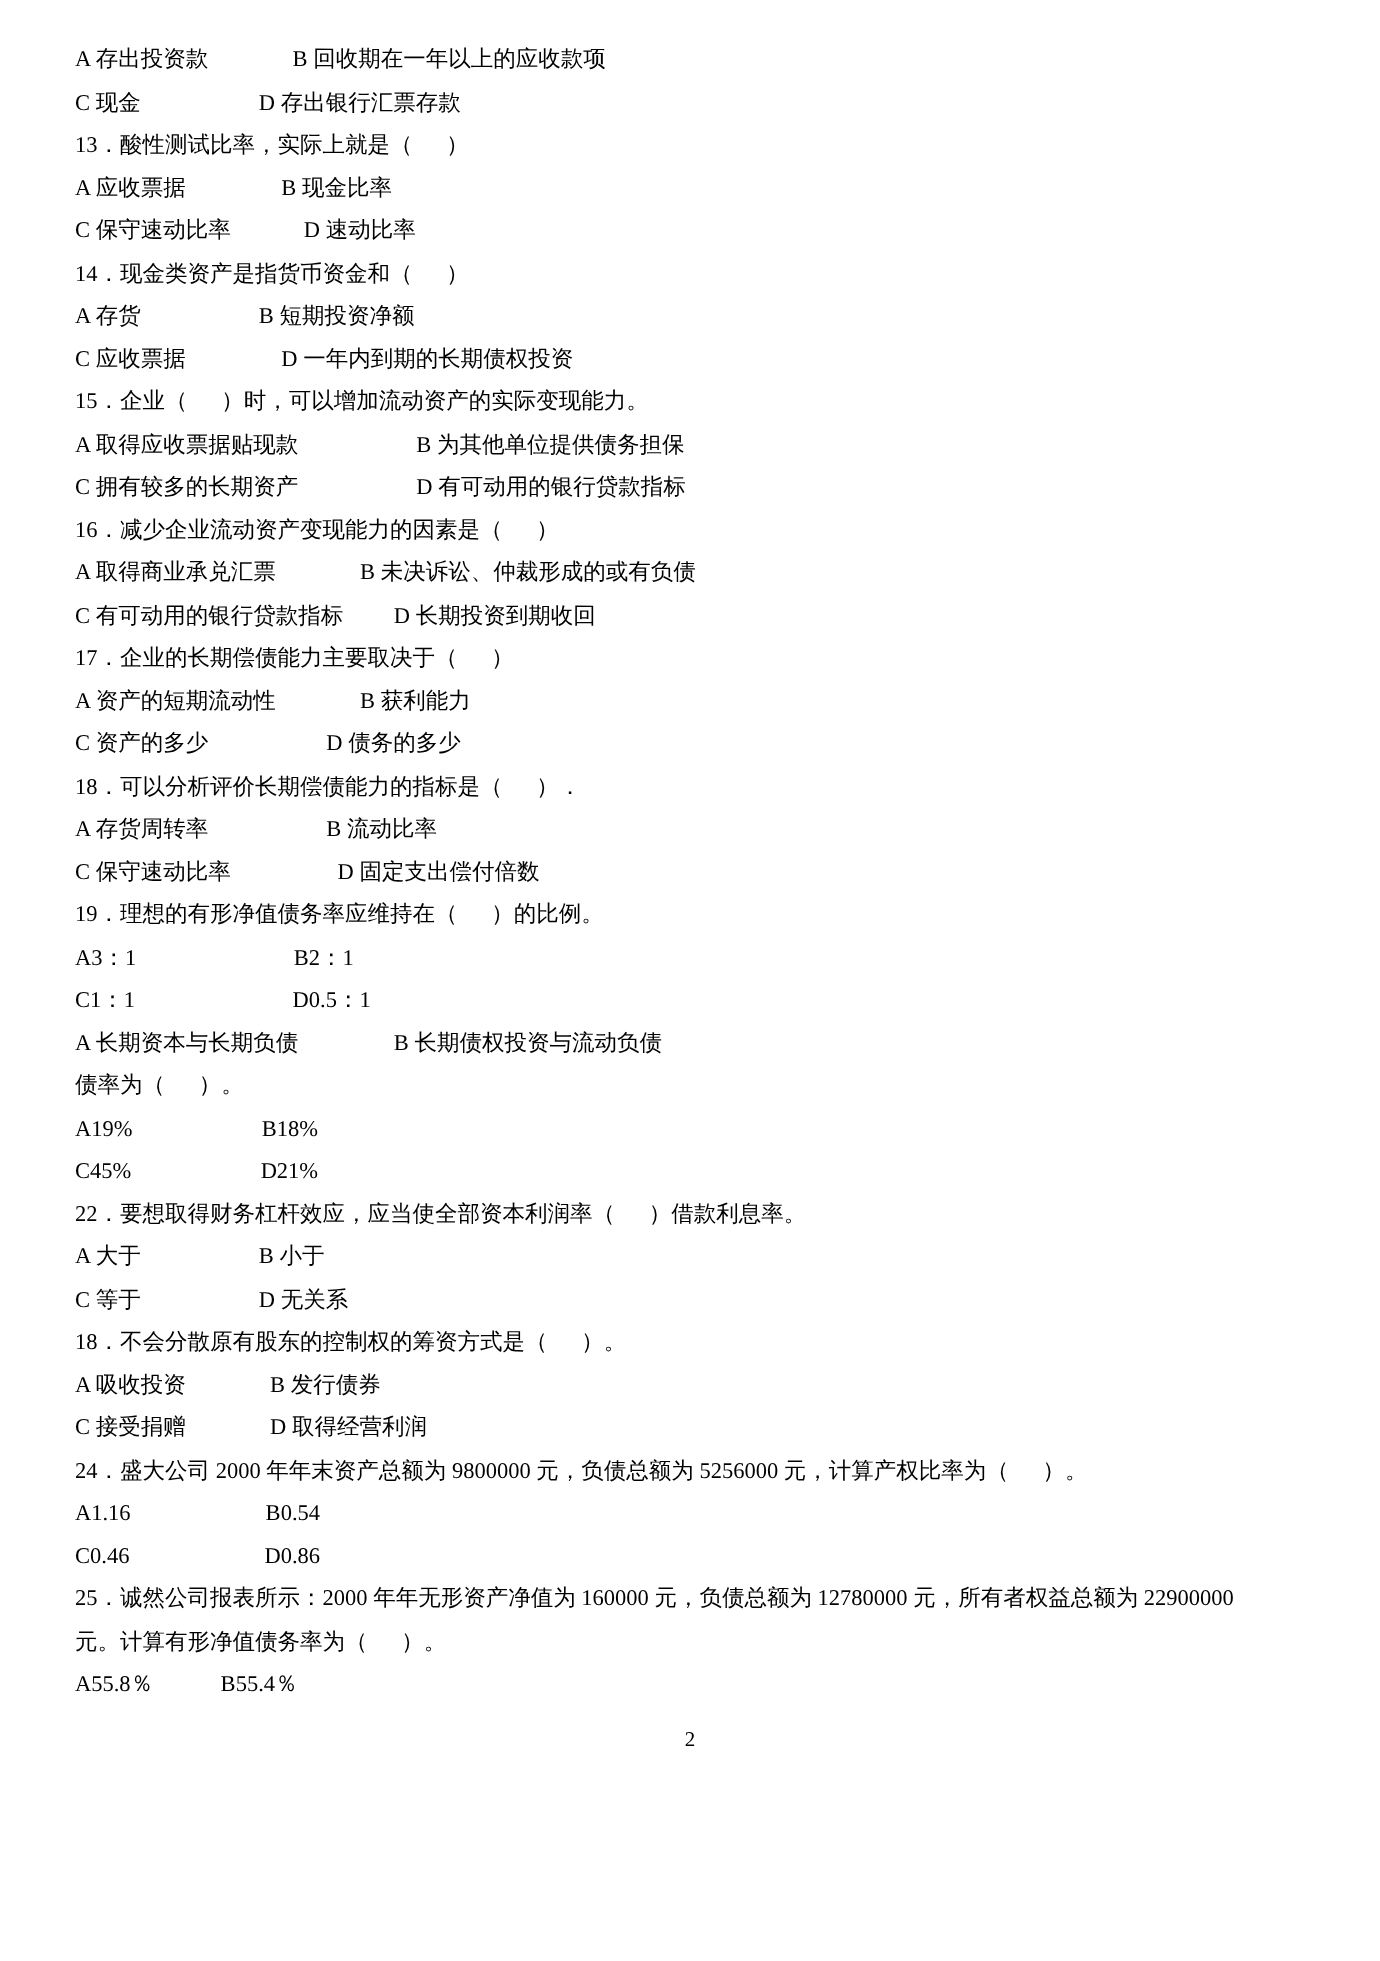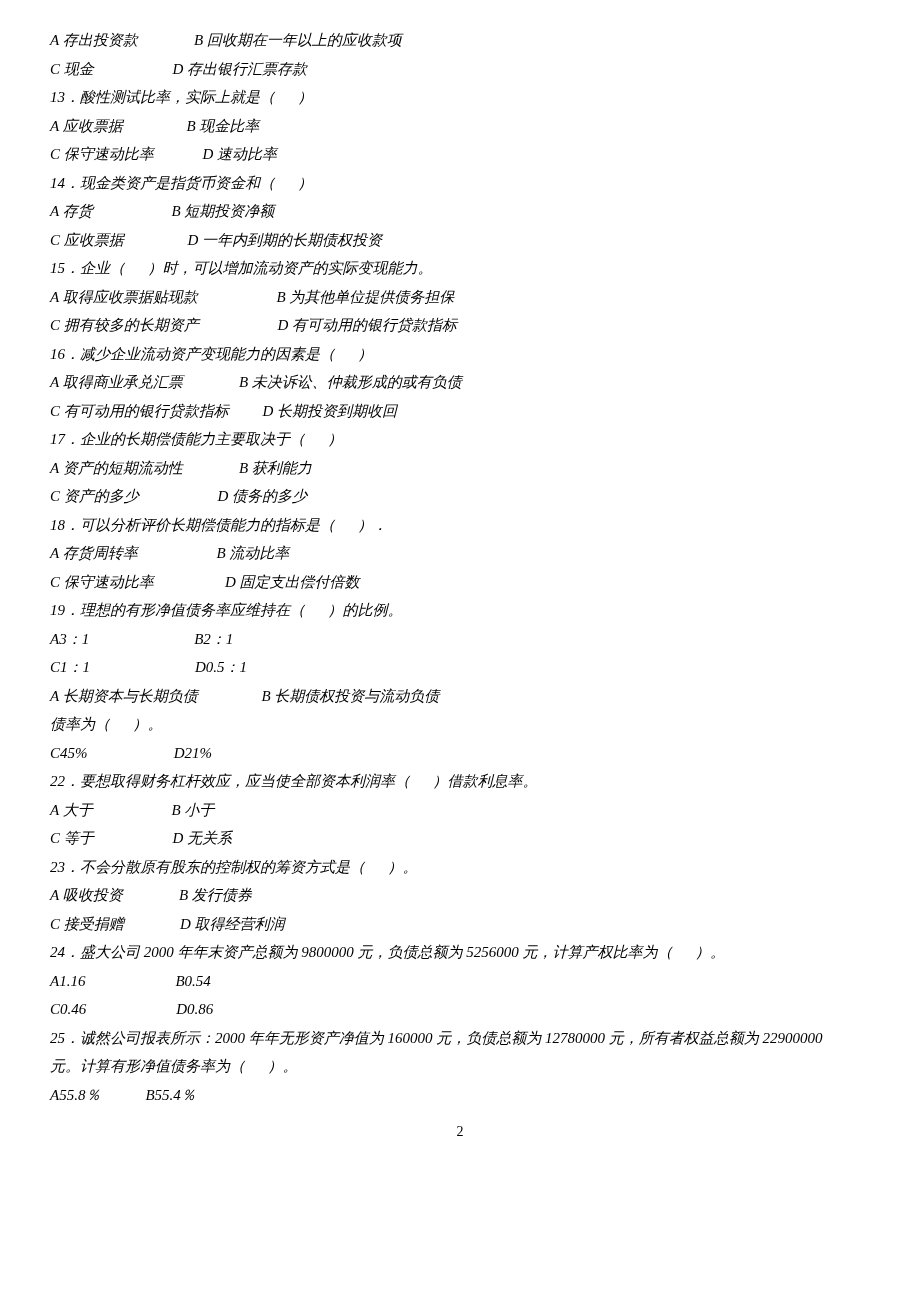--- a/index.html
+++ b/index.html
@@ -6,21 +6,21 @@
     font-family: "SimSun", "宋体", serif;
     font-size: 15px;
     color: #000;
     background: #fff;
     margin: 0;
     padding: 26px 50px 20px 50px;
     line-height: 1.9;
     width: 920px;
     box-sizing: border-box;
   }
-  .line { white-space: pre; font-style: italic; }
+  .line { white-space: pre; }
   .page-num { text-align: center; margin-top: 10px; font-size: 14px; }
 </style>
 </head>
 <body>
 
 <div id="content">
     <div class="line">A 存出投资款               B 回收期在一年以上的应收款项</div>
     <div class="line">C 现金                     D 存出银行汇票存款</div>
     <div class="line">13．酸性测试比率，实际上就是（      ）</div>
     <div class="line">A 应收票据                 B 现金比率</div>
@@ -38,25 +38,26 @@
     <div class="line">A 资产的短期流动性               B 获利能力</div>
     <div class="line">C 资产的多少                     D 债务的多少</div>
     <div class="line">18．可以分析评价长期偿债能力的指标是（      ）．</div>
     <div class="line">A 存货周转率                     B 流动比率</div>
     <div class="line">C 保守速动比率                   D 固定支出偿付倍数</div>
     <div class="line">19．理想的有形净值债务率应维持在（      ）的比例。</div>
     <div class="line">A3：1                            B2：1</div>
     <div class="line">C1：1                            D0.5：1</div>
     <div class="line">A 长期资本与长期负债                 B 长期债权投资与流动负债</div>
     <div class="line">债率为（      ）。</div>
+    <div class="line">A19%                       B18%</div>
     <div class="line">C45%                       D21%</div>
     <div class="line">22．要想取得财务杠杆效应，应当使全部资本利润率（      ）借款利息率。</div>
     <div class="line">A 大于                     B 小于</div>
     <div class="line">C 等于                     D 无关系</div>
-    <div class="line">23．不会分散原有股东的控制权的筹资方式是（      ）。</div>
+    <div class="line">18．不会分散原有股东的控制权的筹资方式是（      ）。</div>
     <div class="line">A 吸收投资               B 发行债券</div>
     <div class="line">C 接受捐赠               D 取得经营利润</div>
     <div class="line">24．盛大公司 2000 年年末资产总额为 9800000 元，负债总额为 5256000 元，计算产权比率为（      ）。</div>
     <div class="line">A1.16                        B0.54</div>
     <div class="line">C0.46                        D0.86</div>
     <div class="line">25．诚然公司报表所示：2000 年年无形资产净值为 160000 元，负债总额为 12780000 元，所有者权益总额为 22900000</div>
     <div class="line">元。计算有形净值债务率为（      ）。</div>
     <div class="line">A55.8％            B55.4％</div>
   </div>
 <div class="page-num">2</div>

